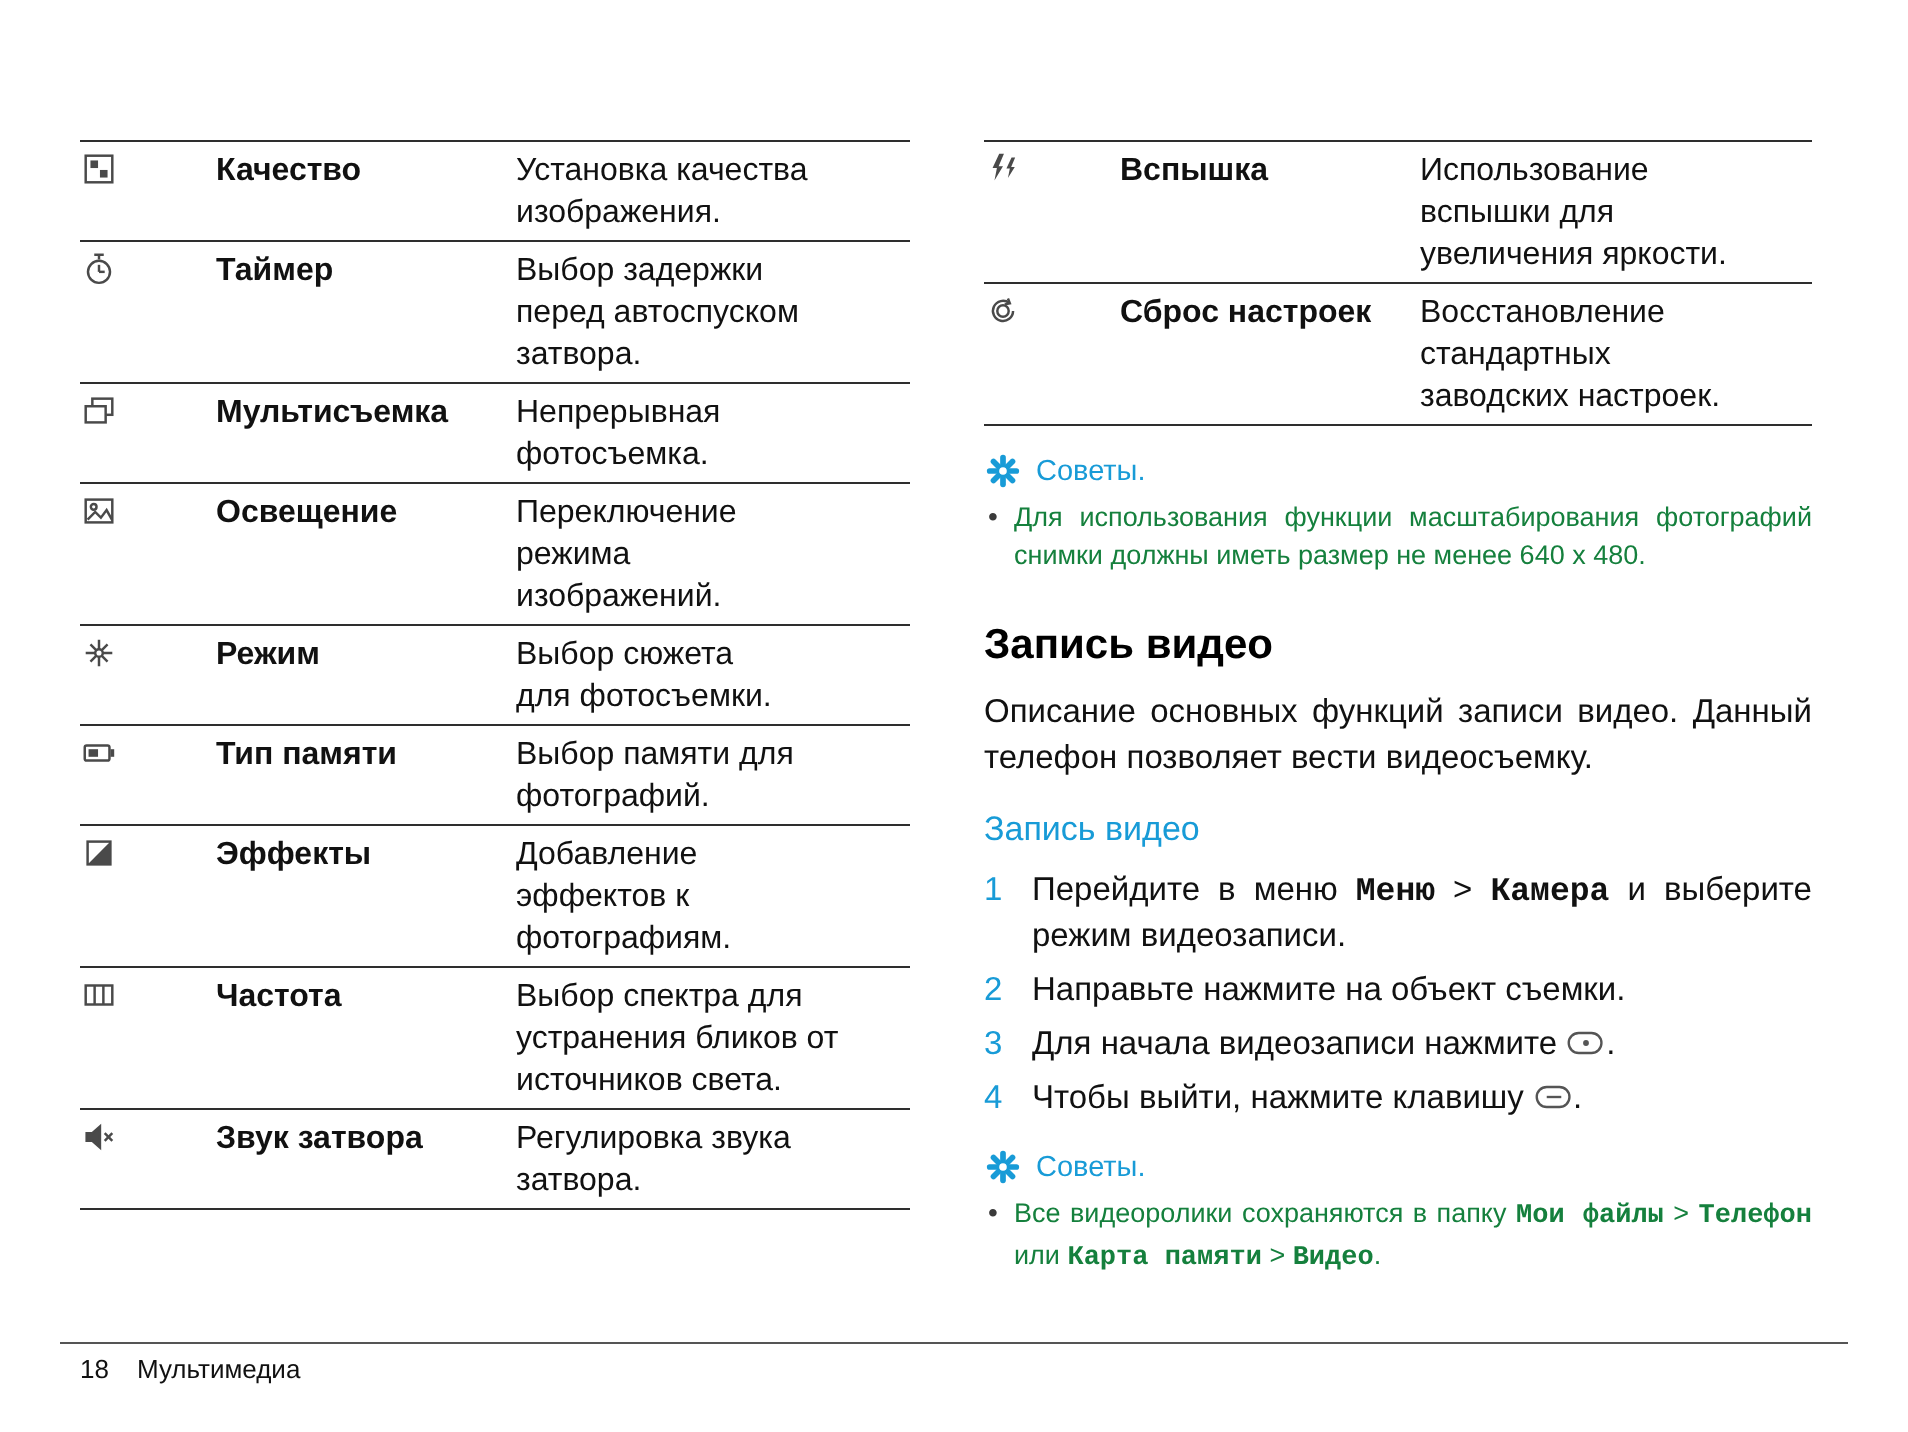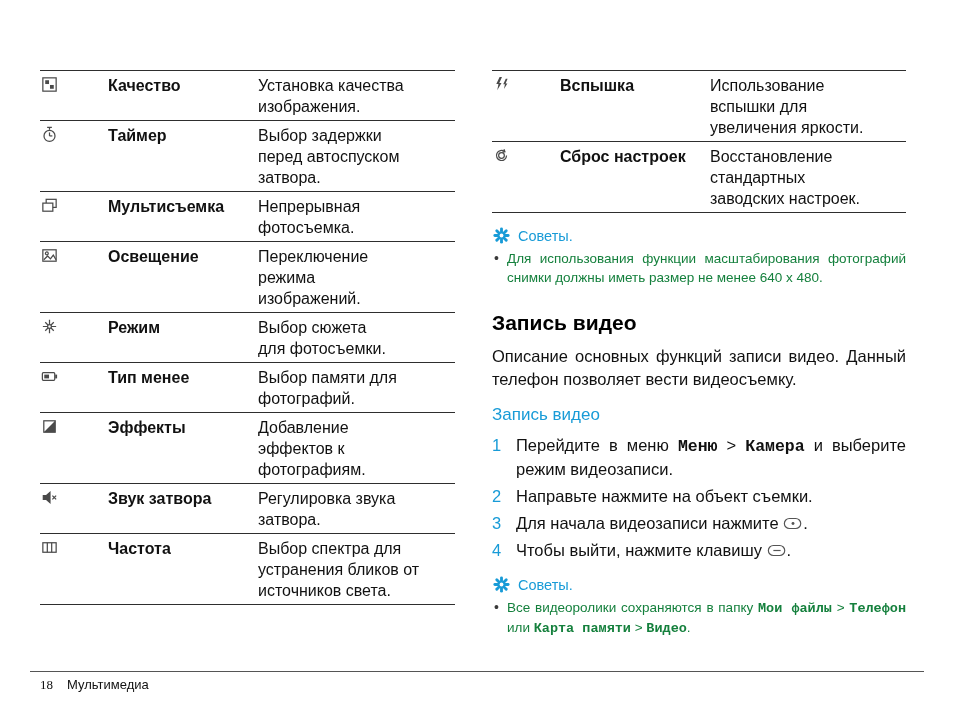--- a/index.html
+++ b/index.html
@@ -87,21 +87,21 @@
   .footer-rule {
     position: absolute;
     left: 30px; right: 30px; top: 671px;
     border-top: 1px solid #555;
   }
   .footer-text {
     position: absolute;
     left: 40px; top: 677px;
     font-size: 13px; color: #111;
   }
-  .footer-text .pgnum { margin-right: 14px; font-family: Liberation Serif, serif; }
+  .footer-text .pgnum { margin-right: 14px; }
 </style>
 </head>
 <body>
 
 <div class="col" id="col-left">
   <table class="settings">
     <tbody>
         <tr>
       <td class="c-icon"><span class="ticon">
         <svg viewBox="0 0 20 20" fill="none" stroke="#4a4a4a" stroke-width="1.3">
@@ -159,57 +159,57 @@
       <td class="c-desc">Выбор сюжета
 для фотосъемки.</td>
     </tr>
     <tr>
       <td class="c-icon"><span class="ticon">
         <svg viewBox="0 0 20 20" fill="none" stroke="#4a4a4a" stroke-width="1.3">
           <rect x="2.5" y="6" width="13" height="8" rx="1"></rect>
           <rect x="4.5" y="8" width="5" height="4" fill="#4a4a4a" stroke="none"></rect>
           <line x1="17" y1="8" x2="17" y2="12" stroke-width="2"></line>
         </svg></span></td>
-      <td class="c-term">Тип менее</td>
+      <td class="c-term">Тип памяти</td>
       <td class="c-desc">Выбор памяти для
 фотографий.</td>
     </tr>
     <tr>
       <td class="c-icon"><span class="ticon">
         <svg viewBox="0 0 20 20" fill="none" stroke="#4a4a4a" stroke-width="1.3">
           <rect x="4" y="4" width="12" height="12"></rect>
           <path d="M4 16 L16 4 L16 16 Z" fill="#4a4a4a" stroke="none"></path>
         </svg></span></td>
       <td class="c-term">Эффекты</td>
       <td class="c-desc">Добавление
 эффектов к
 фотографиям.</td>
     </tr>
     <tr>
       <td class="c-icon"><span class="ticon">
         <svg viewBox="0 0 20 20" fill="none" stroke="#4a4a4a" stroke-width="1.3">
-          <path d="M3.5 8 v4 h3 l4 3.5 v-11 L6.5 8 Z" fill="#4a4a4a"></path>
-          <line x1="13" y1="8" x2="17" y2="12"></line>
-          <line x1="17" y1="8" x2="13" y2="12"></line>
-        </svg></span></td>
-      <td class="c-term">Звук затвора</td>
-      <td class="c-desc">Регулировка звука
-затвора.</td>
-    </tr>
-    <tr>
-      <td class="c-icon"><span class="ticon">
-        <svg viewBox="0 0 20 20" fill="none" stroke="#4a4a4a" stroke-width="1.3">
           <rect x="3" y="5" width="14" height="10"></rect>
           <line x1="7.7" y1="5" x2="7.7" y2="15"></line>
           <line x1="12.3" y1="5" x2="12.3" y2="15"></line>
         </svg></span></td>
       <td class="c-term">Частота</td>
       <td class="c-desc">Выбор спектра для
 устранения бликов от
 источников света.</td>
+    </tr>
+    <tr>
+      <td class="c-icon"><span class="ticon">
+        <svg viewBox="0 0 20 20" fill="none" stroke="#4a4a4a" stroke-width="1.3">
+          <path d="M3.5 8 v4 h3 l4 3.5 v-11 L6.5 8 Z" fill="#4a4a4a"></path>
+          <line x1="13" y1="8" x2="17" y2="12"></line>
+          <line x1="17" y1="8" x2="13" y2="12"></line>
+        </svg></span></td>
+      <td class="c-term">Звук затвора</td>
+      <td class="c-desc">Регулировка звука
+затвора.</td>
     </tr>
   </tbody>
     </table>
 </div>
 
 <div class="col" id="col-right">
   <table class="settings">
     <tbody>
         <tr>
       <td class="c-icon"><span class="ticon">

